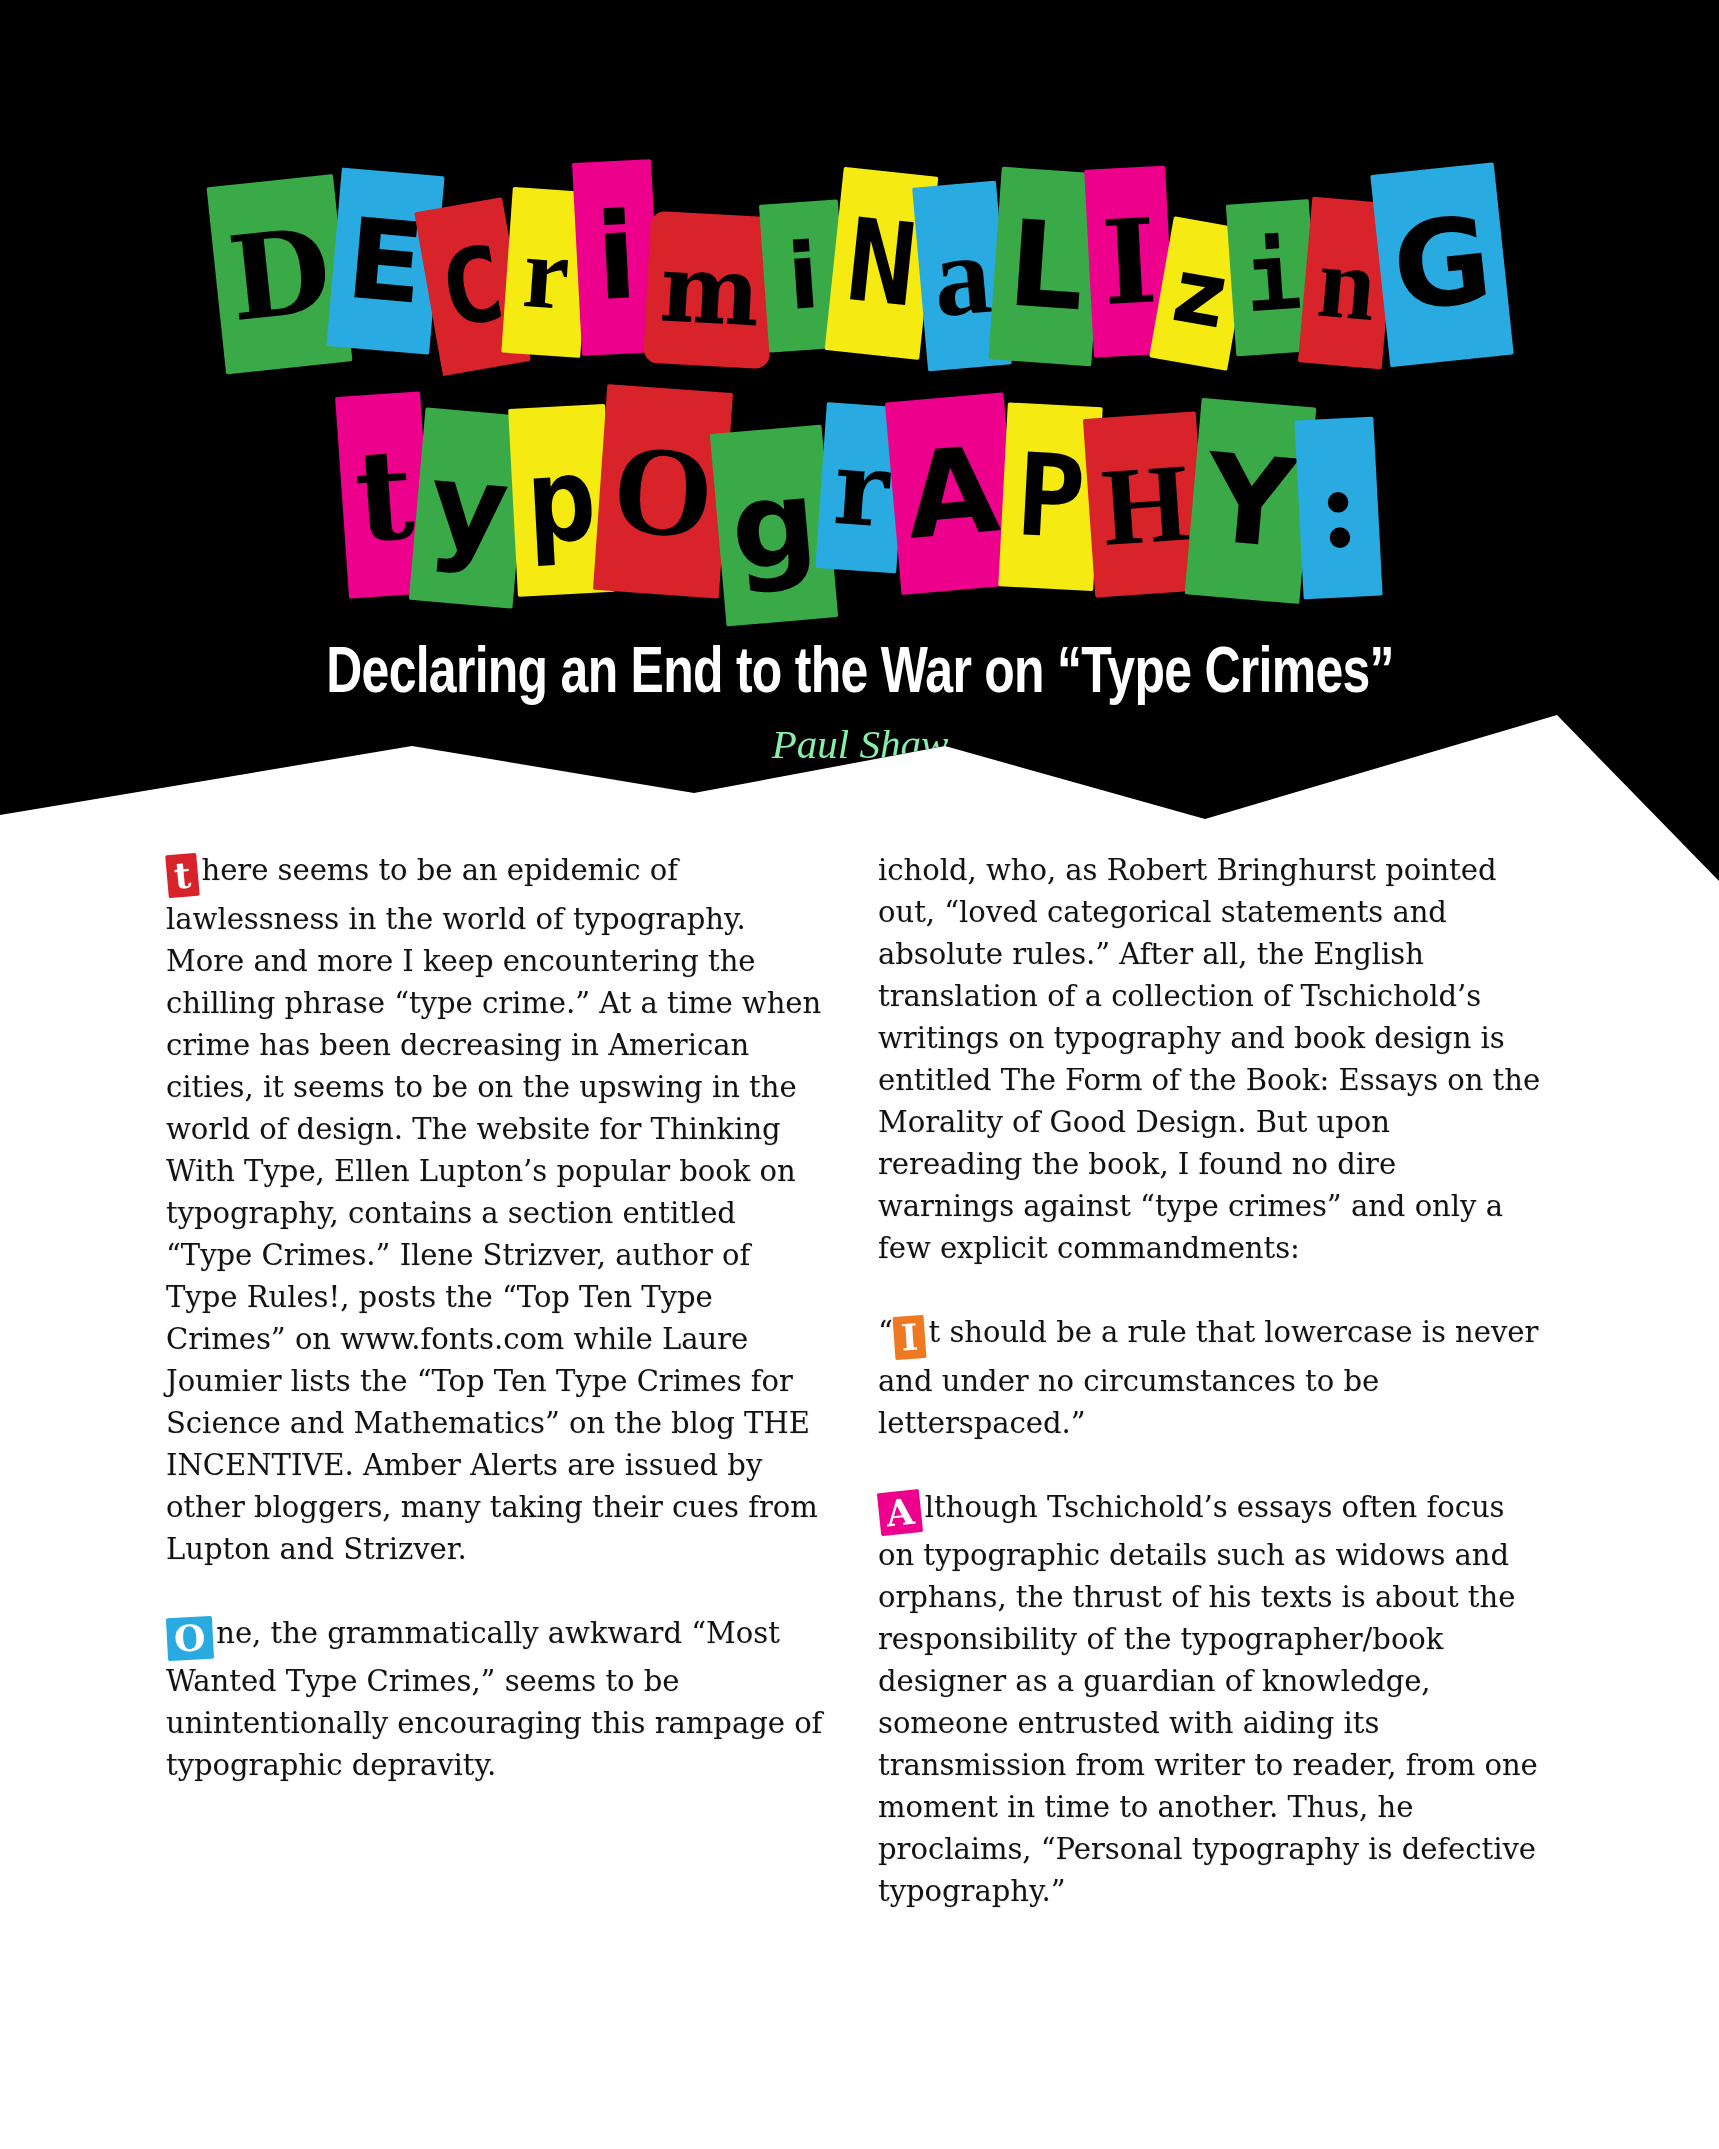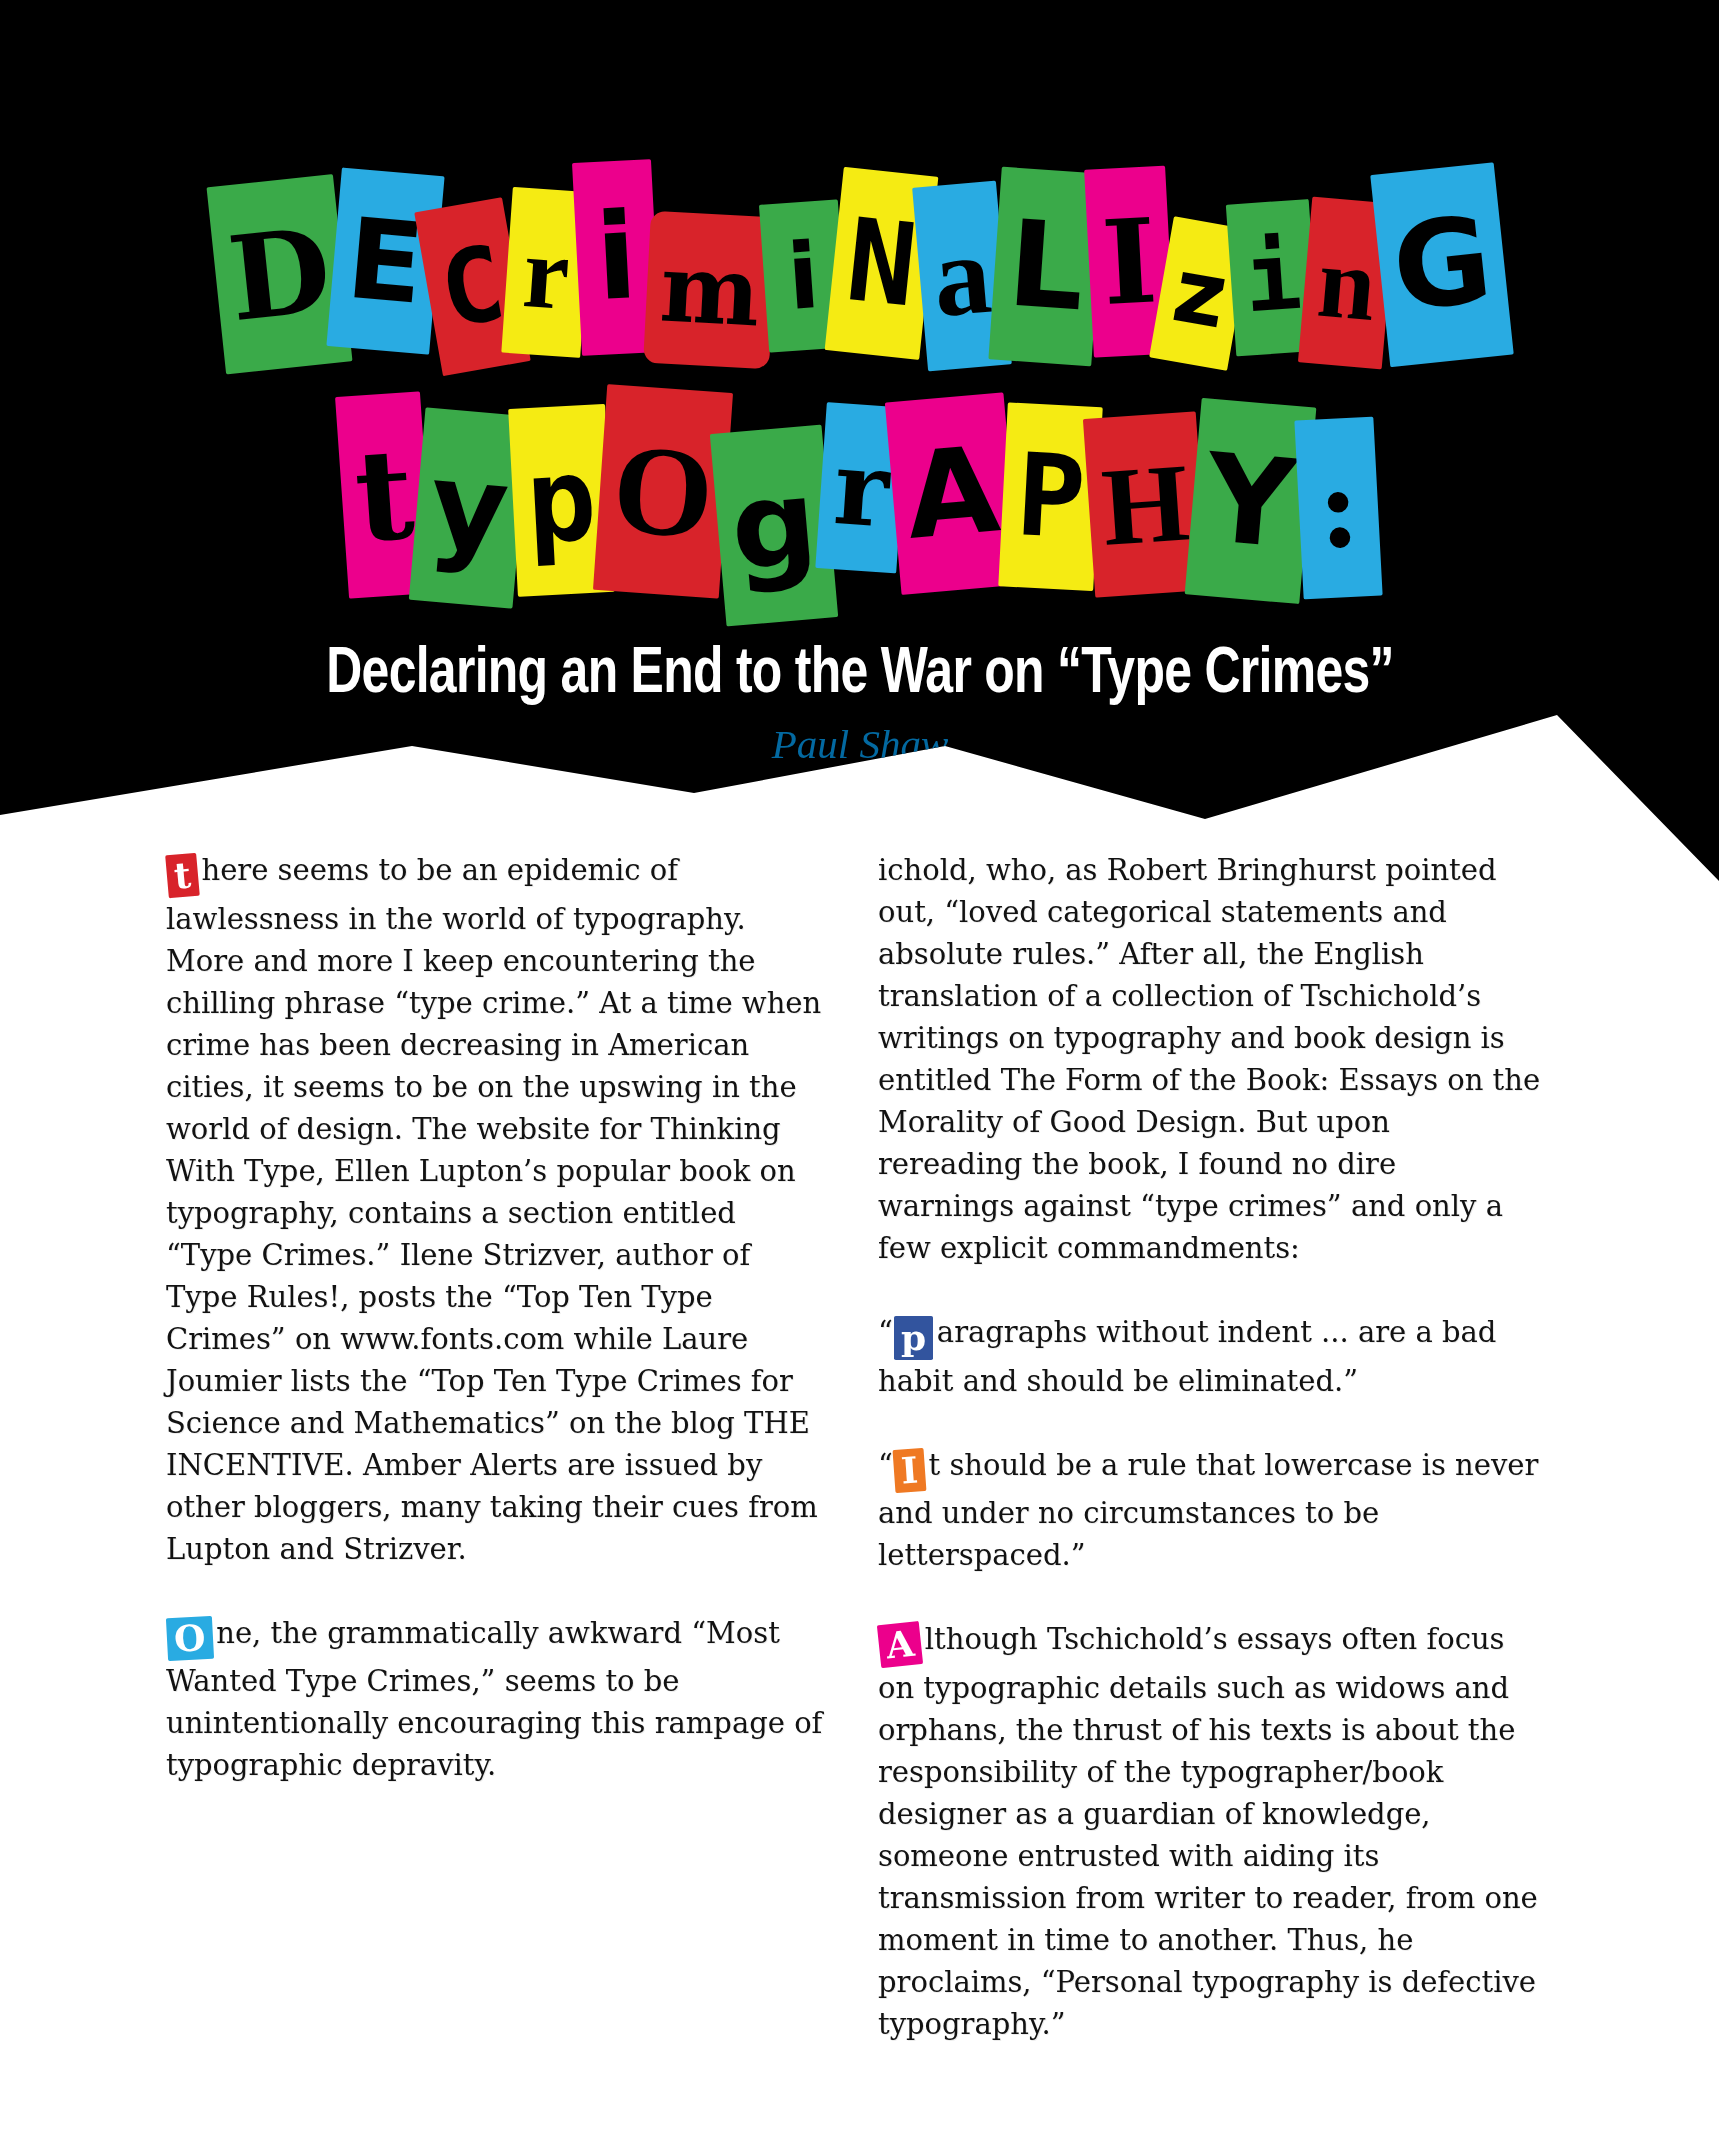--- a/index.html
+++ b/index.html
@@ -23,21 +23,21 @@
     min-width:52px;padding:0 13.4px;margin:0 -4.5px;
     color:#000;font-weight:bold;line-height:1;border-radius:1.8px;
   }
   .subtitle{
     margin:30px 0 0 0;text-align:center;color:#fff;
     font-family:"Liberation Sans",sans-serif;font-weight:bold;
     font-size:64px;line-height:1;letter-spacing:-0.9px;
     transform:scale(0.78,1.02);transform-origin:center top;
   }
   .author{
-    margin-top:23px;text-align:center;color:#0369a1;
+    margin-top:23px;text-align:center;color:#86efac;
     font-family:"Liberation Serif",serif;font-style:italic;font-size:41px;line-height:1;
   }
   
   .columns{
     position:absolute;top:849px;left:166px;width:1375px;
     display:flex;gap:49px;
   }
   .col{flex:1 1 0;min-width:0;}
   .col p{
     margin:0 0 42px 0;color:#121212;
@@ -89,19 +89,18 @@
     <div class="author">Paul Shaw</div>
   </header>
 
   <main class="columns">
     <div class="col" id="col-left">
         <p><span class="dropcap" style="background: rgb(216, 35, 42); color: rgb(255, 255, 255); transform: rotate(-5deg);">t</span>here seems to be an epidemic of lawlessness in the world of typography. More and more I keep encountering the chilling phrase “type crime.” At a time when crime has been decreasing in American cities, it seems to be on the upswing in the world of design. The website for Thinking With Type, Ellen Lupton’s popular book on typography, contains a section entitled “Type Crimes.” Ilene Strizver, author of Type Rules!, posts the “Top Ten Type Crimes” on www.fonts.com while Laure Joumier lists the “Top Ten Type Crimes for Science and Mathematics” on the blog THE INCENTIVE. Amber Alerts are issued by other bloggers, many taking their cues from Lupton and Strizver.</p>
         <p><span class="dropcap" style="background: rgb(41, 171, 226); color: rgb(255, 255, 255); transform: rotate(-3deg);">O</span>ne, the grammatically awkward “Most Wanted Type Crimes,” seems to be unintentionally encouraging this rampage of typographic depravity.</p>
       </div>
     <div class="col" id="col-right">
         <p>ichold, who, as Robert Bringhurst pointed out, “loved categorical statements and absolute rules.” After all, the English translation of a collection of Tschichold’s writings on typography and book design is entitled The Form of the Book: Essays on the Morality of Good Design. But upon rereading the book, I found no dire warnings against “type crimes” and only a few explicit commandments:</p>
-        <p>“<span class="dropcap" style="background: rgb(50, 84, 158); color: rgb(255, 255, 255); transform: rotate(0deg);">p</span>aragraphs without indent ... are a bad habit and should be eliminated.”</p>
         <p>“<span class="dropcap" style="background: rgb(239, 121, 35); color: rgb(255, 255, 255); transform: rotate(-4deg);">I</span>t should be a rule that lowercase is never and under no circumstances to be letterspaced.”</p>
         <p><span class="dropcap" style="background: rgb(236, 0, 140); color: rgb(255, 255, 255); transform: rotate(-6deg);">A</span>lthough Tschichold’s essays often focus on typographic details such as widows and orphans, the thrust of his texts is about the responsibility of the typographer/book designer as a guardian of knowledge, someone entrusted with aiding its transmission from writer to reader, from one moment in time to another. Thus, he proclaims, “Personal typography is defective typography.”</p>
       </div>
   </main>
 </div>
 
 
 </body></html>

